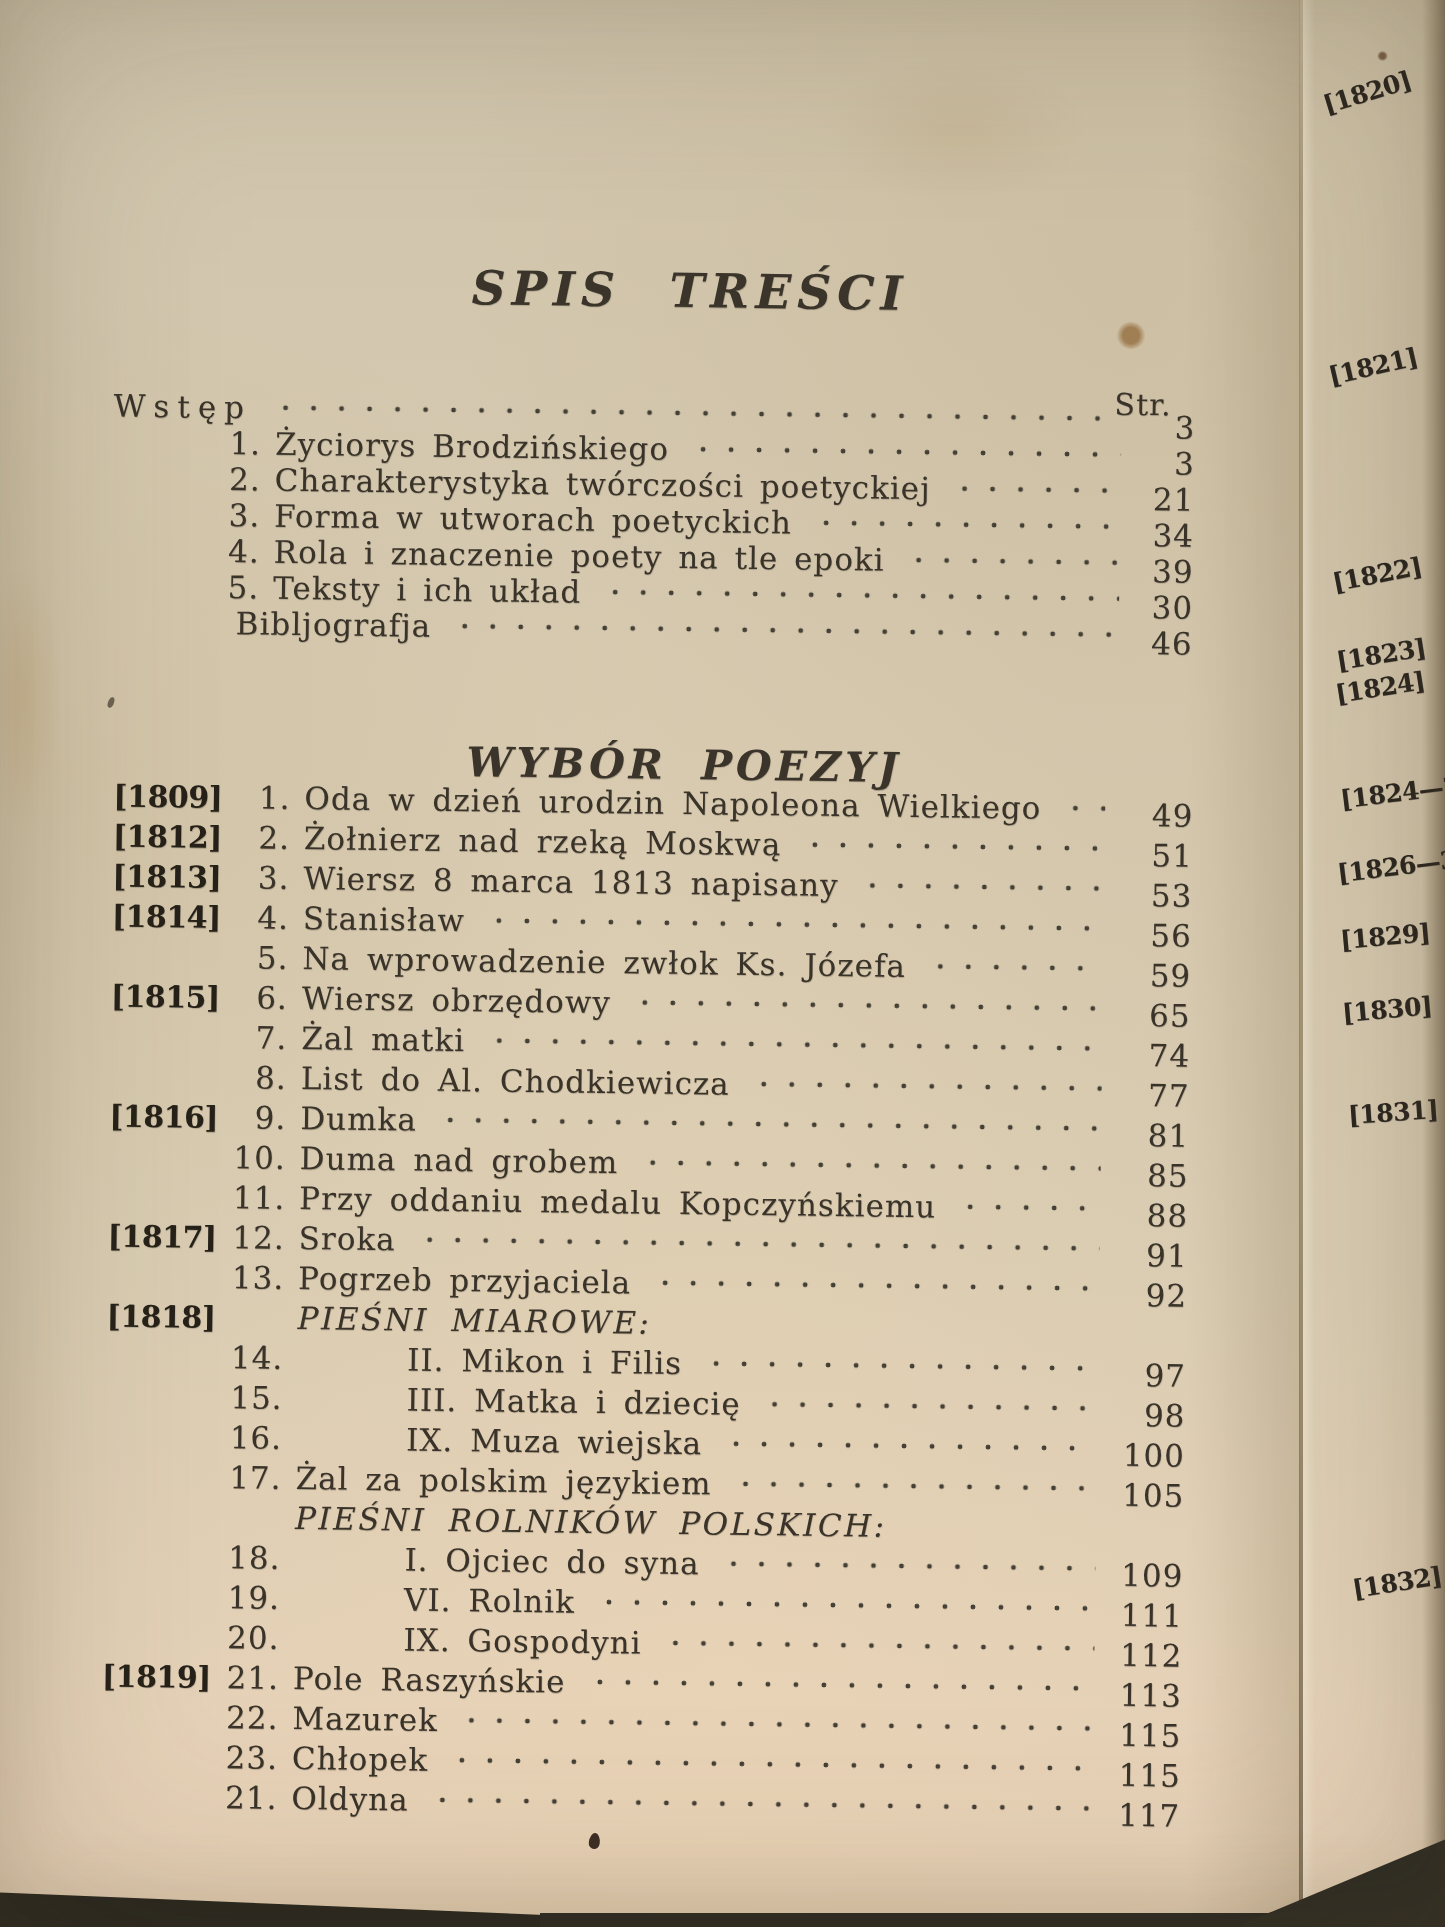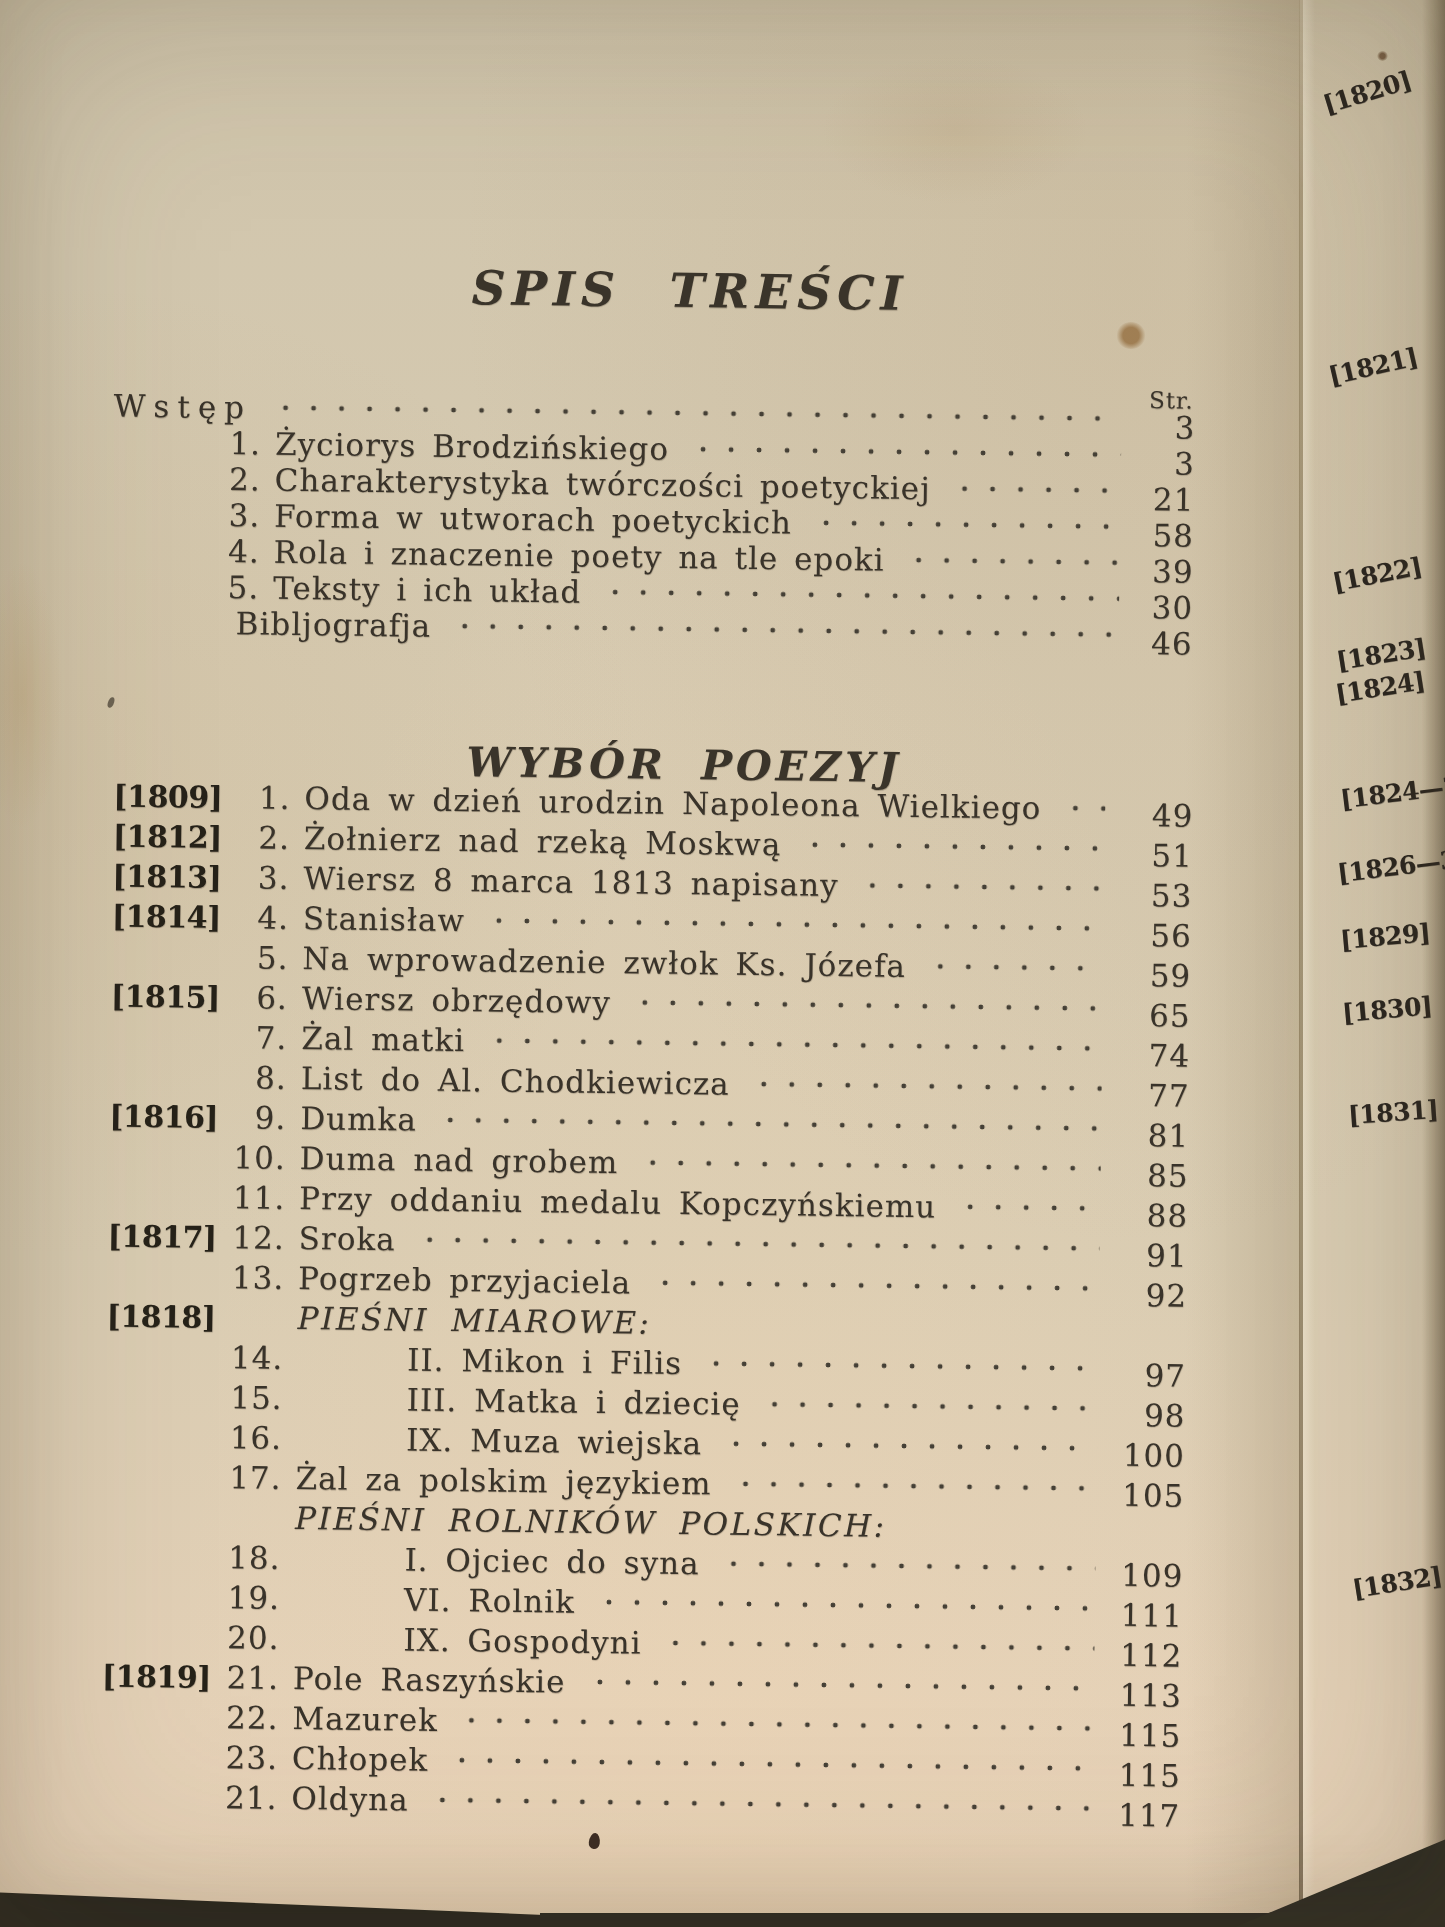--- a/index.html
+++ b/index.html
@@ -57,21 +57,21 @@
     background-image:radial-gradient(circle, #454036 2.2px, rgba(0,0,0,0) 2.7px);
     background-size:28px 100%;background-position:6px 68%;background-repeat:repeat-x;}
   
   .intro{position:absolute;top:390px;left:115px;width:1082px;font-size:31px;letter-spacing:1px;word-spacing:5px;}
   .intro .row{display:flex;align-items:baseline;height:36px;line-height:36px;}
   .wstep-label{letter-spacing:8px;}
   .i-num{width:148px;text-align:right;flex:0 0 auto;}
   .row.no-num .i-num{width:111px;}
   .i-title{flex:0 0 auto;margin-left:14px;white-space:nowrap;}
   .i-page{width:64px;text-align:right;flex:0 0 auto;transform:translateY(8px);}
-  .str-hdr{position:absolute;top:-14px;right:2px;font-size:23px;letter-spacing:1px;}
+  .str-hdr{position:absolute;top:-14px;right:24px;font-size:30px;letter-spacing:1px;}
   
   .main{position:absolute;top:778px;left:120px;width:1080px;font-size:31px;letter-spacing:1px;word-spacing:6px;}
   .main .row{display:flex;align-items:baseline;height:40px;line-height:40px;}
   .m-year{width:105px;flex:0 0 auto;font-weight:bold;letter-spacing:-0.5px;color:#262219;font-size:30px;}
   .m-num{width:72px;text-align:right;flex:0 0 auto;}
   .m-title{flex:0 0 auto;margin-left:14px;white-space:nowrap;}
   .row.indent .m-title{padding-left:110px;}
   .m-page{width:78px;text-align:right;flex:0 0 auto;transform:translateY(6px);}
   .row.header .leader,.row.header .m-page{visibility:hidden;}
   .row.header .m-title{font-style:italic;letter-spacing:2.5px;word-spacing:10px;}
@@ -132,21 +132,21 @@
     <span class="i-num">2.</span>
     <span class="i-title">Charakterystyka twórczości poetyckiej</span>
     <span class="leader"></span>
     <span class="i-page">21</span>
   </div>
 
   <div class="row">
     <span class="i-num">3.</span>
     <span class="i-title">Forma w utworach poetyckich</span>
     <span class="leader"></span>
-    <span class="i-page">58</span>
+    <span class="i-page">34</span>
   </div>
 
   <div class="row">
     <span class="i-num">4.</span>
     <span class="i-title">Rola i znaczenie poety na tle epoki</span>
     <span class="leader"></span>
     <span class="i-page">39</span>
   </div>
 
   <div class="row">

